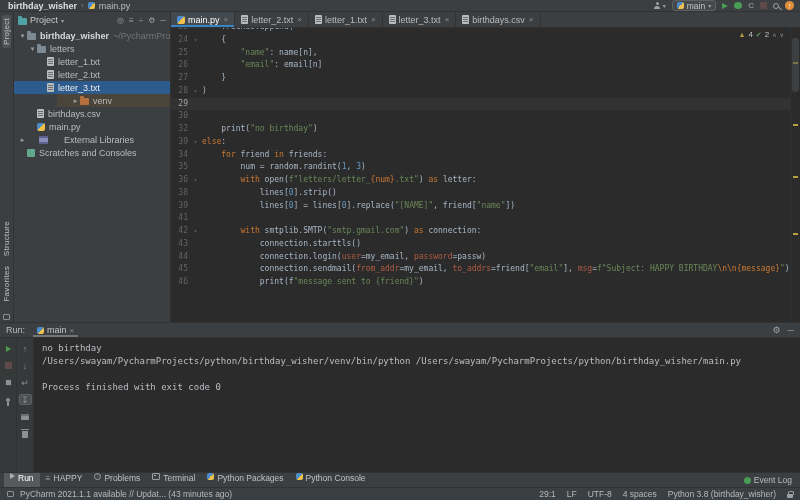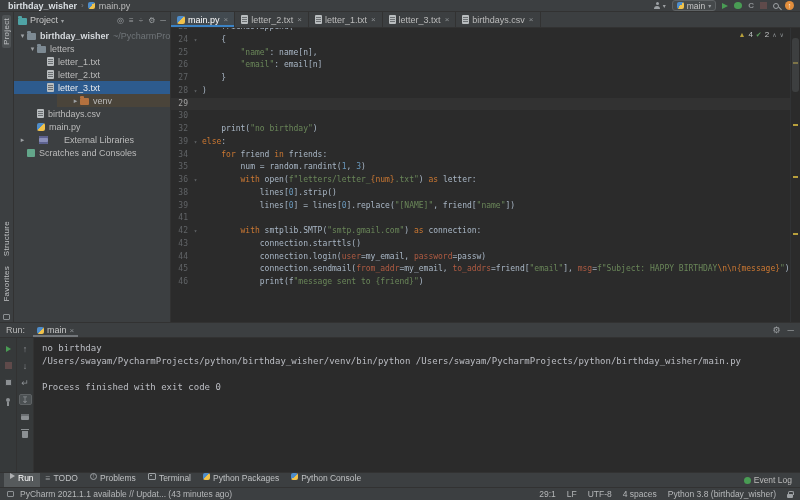--- a/index.html
+++ b/index.html
@@ -386,21 +386,21 @@
     </div>
   </div>
 
   <div class="toolwindow-bar" id="tw-bar">
       <span class="tw-btn active">
         <span class="i i-play sm gray"></span>
         <span>Run</span>
       </span>
       <span class="tw-btn">
         <span class="i-glyph">≡</span>
-        <span>TODO</span>
+        <span>HAPPY</span>
       </span>
       <span class="tw-btn">
         <span class="i i-problem">!</span>
         <span>Problems</span>
       </span>
       <span class="tw-btn">
         <span class="i i-term"></span>
         <span>Terminal</span>
       </span>
       <span class="tw-btn">

